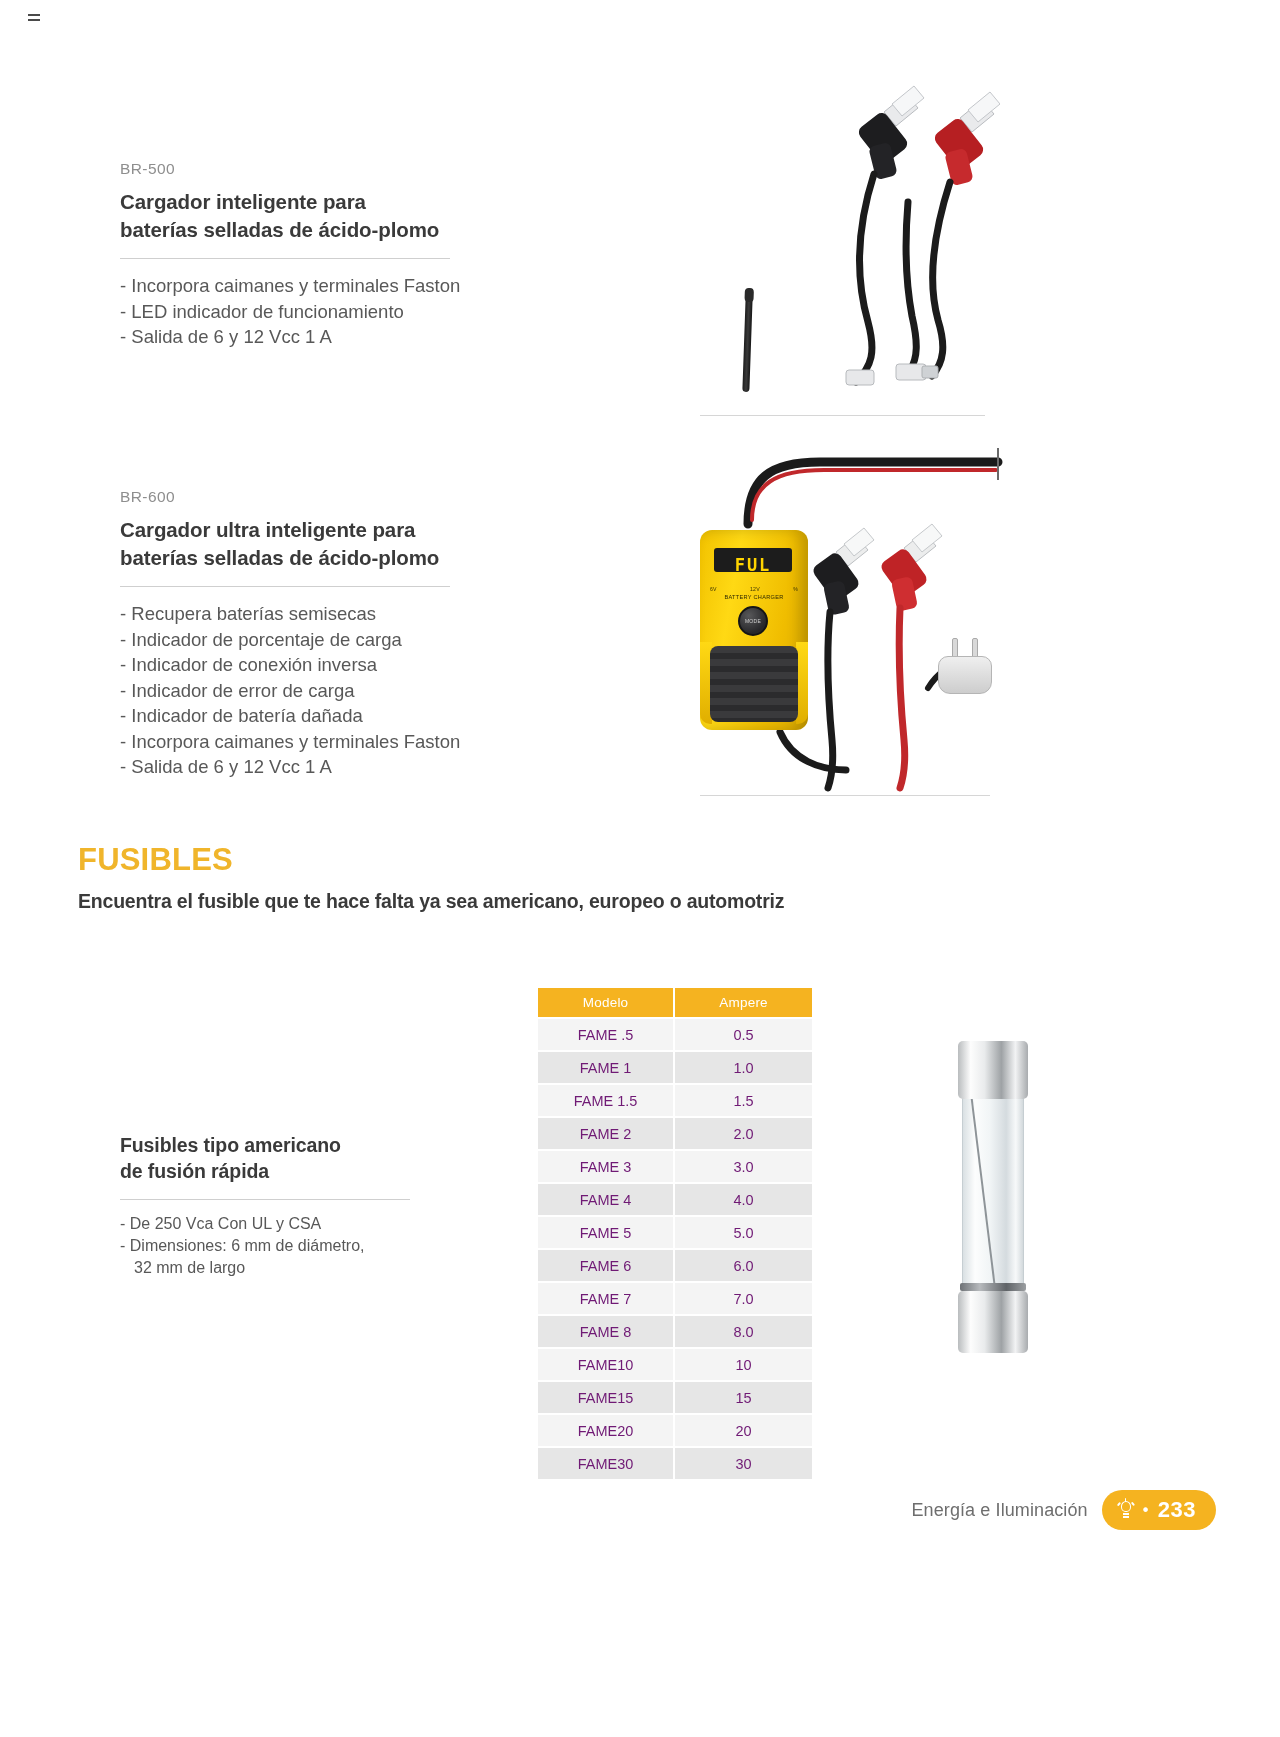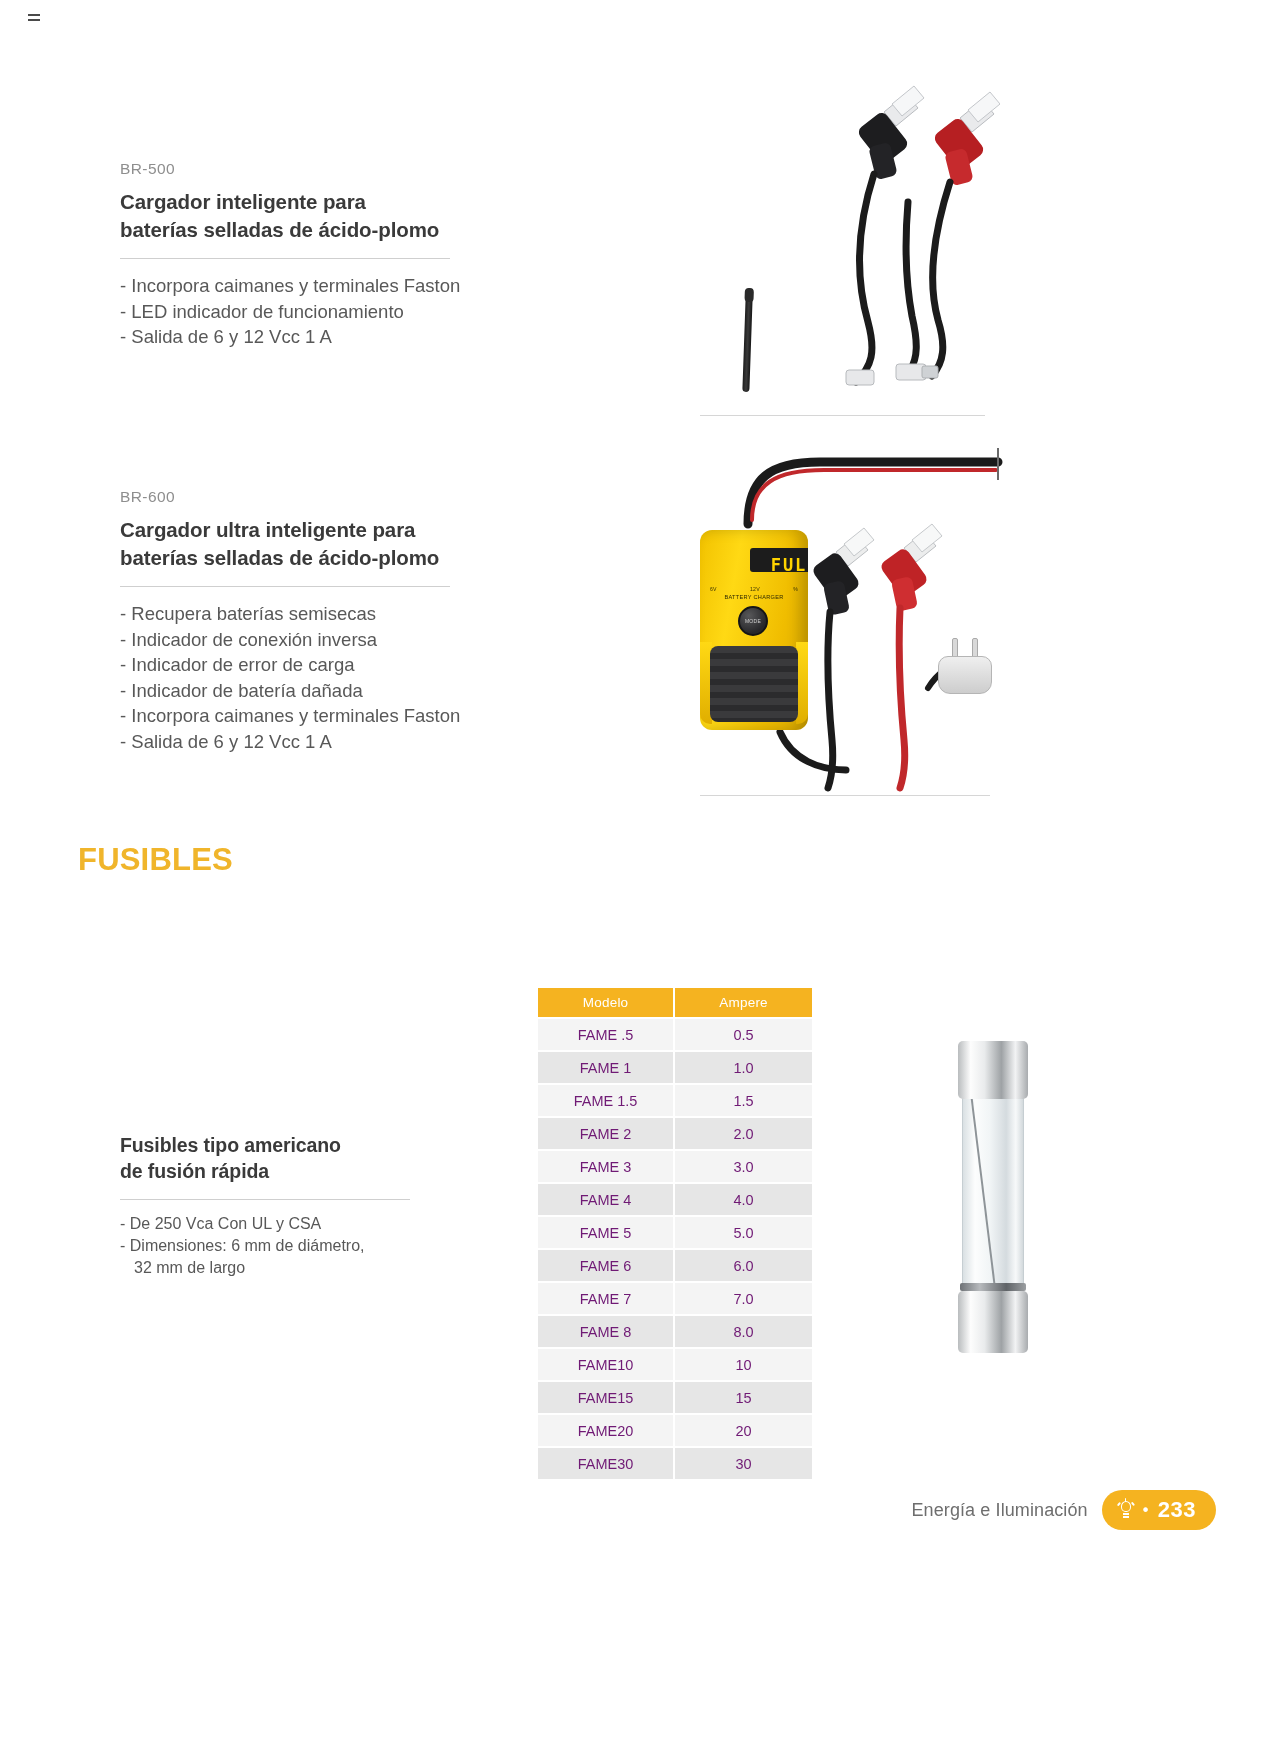--- a/index.html
+++ b/index.html
@@ -147,21 +147,21 @@
   .img-600 { position:absolute; left: 660px; top: 440px; width: 350px; height: 370px; }
   .charger600 {
     position:absolute; left:40px; top:90px; width:108px; height:200px;
     border-radius: 12px;
     background: linear-gradient(100deg,#f2c200 0%, #ffd914 30%, #f0bd00 70%, #d9a900 100%);
     box-shadow: inset -8px 0 14px rgba(0,0,0,.18);
     overflow:hidden;
   }
   .charger600 .screen {
     position:absolute; left:14px; top:18px; width:78px; height:24px;
-    background:#1c1c1c; border-radius:3px;margin-left:36px;
+    background:#1c1c1c; border-radius:3px;
   }
   .charger600 .screen b {
     position:absolute; left:0; right:0; top:7px; text-align:center;
     color:#ffd400; font-family:"DejaVu Sans Mono", monospace; font-size:17px; letter-spacing:2px;
   }
   .charger600 .legend {
     position:absolute; left:10px; right:10px; top:56px; height:10px;
     font-size:5.2px; color:#3a3200; display:flex; justify-content:space-between;
     letter-spacing:.2px;
   }
@@ -367,20 +367,21 @@
   </div>
 
   <div class="product product-text" style="left:120px; top:488px;">
     <div class="sku">BR-600</div>
     <div class="prod-title">
       <div>Cargador ultra inteligente para</div>
       <div>baterías selladas de ácido-plomo</div>
     </div>
     <div class="rule"></div>
     <div class="feature">- Recupera baterías semisecas</div>
+    <div class="feature">- Indicador de porcentaje de carga</div>
     <div class="feature">- Indicador de conexión inversa</div>
     <div class="feature">- Indicador de error de carga</div>
     <div class="feature">- Indicador de batería dañada</div>
     <div class="feature">- Incorpora caimanes y terminales Faston</div>
     <div class="feature">- Salida de 6 y 12 Vcc 1 A</div>
   </div>
 
   <div class="img-600">
     <div class="baseline" style="left:40px; top:355px; width:290px;"></div>
     <div class="baseline" style="left:338px; top:10px; width:1px; height:30px; background:#cfcfcf;"></div>
@@ -431,20 +432,21 @@
     </div>
 
     <div class="plug">
       <div class="pin" style="left:14px;"></div>
       <div class="pin" style="left:34px;"></div>
       <div class="body"></div>
     </div>
   </div>
 
   <div class="section-title">FUSIBLES</div>
+  <div class="section-sub">Encuentra el fusible que te hace falta ya sea americano, europeo o automotriz</div>
 
   <div class="fuse-text">
     <div class="prod-title">
       <div>Fusibles tipo americano</div>
       <div>de fusión rápida</div>
     </div>
     <div class="rule"></div>
     <div class="feature">- De 250 Vca Con UL y CSA</div>
     <div class="feature">- Dimensiones: 6 mm de diámetro,</div>
     <div class="feature indent">32 mm de largo</div>

